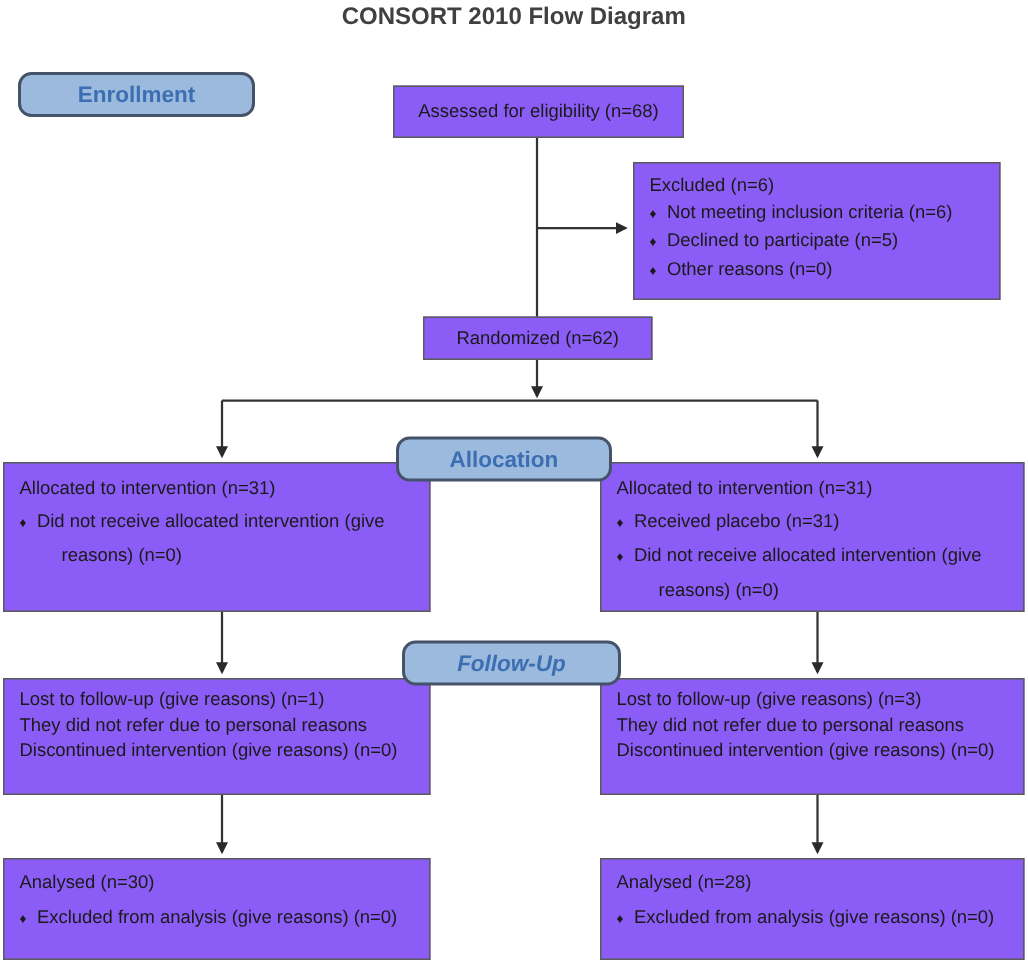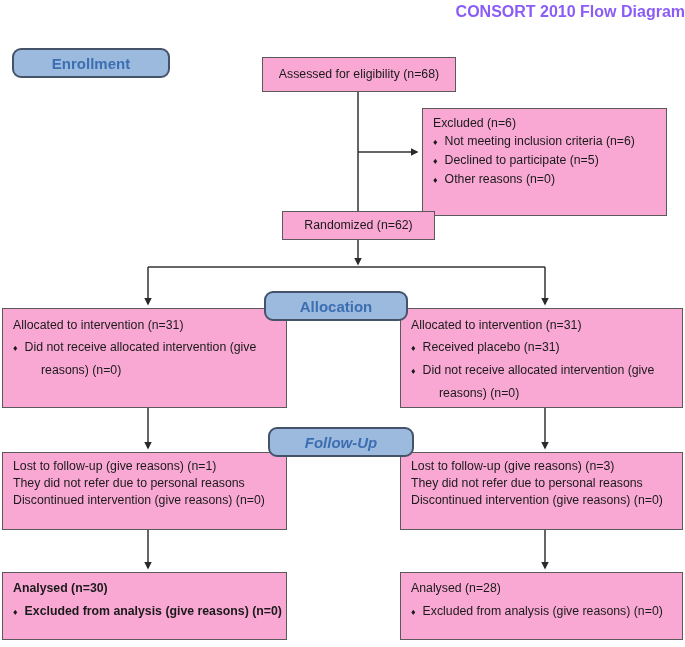--- a/index.html
+++ b/index.html
@@ -2,25 +2,25 @@
 <html><head>
 <meta charset="utf-8">
 <style>
   html,body{margin:0;padding:0;background:#ffffff;}
   #stage{
     position:relative;width:685px;height:647px;background:#ffffff;overflow:hidden;
     font-family:"Liberation Sans","DejaVu Sans",sans-serif;color:#1a1a1a;
   }
   #connectors{position:absolute;left:0;top:0;width:685px;height:647px;}
   .diagram-title{
-    position:absolute;left:0;top:3px;width:685px;text-align:right;
-    font-size:16px;font-weight:bold;color:#8b5cf6;
+    position:absolute;left:0;top:3px;width:685px;text-align:center;
+    font-size:16px;font-weight:bold;color:#404040;
   }
   .box{
-    position:absolute;background:#f9a8d4;border:1.5px solid #5a5a5a;
+    position:absolute;background:#8b5cf6;border:1.5px solid #5a5a5a;
     box-sizing:border-box;font-size:12.3px;line-height:1.3;
   }
   .center-box{display:flex;align-items:center;justify-content:center;text-align:center;}
   .pad{padding:5px 3px 0 10px;}
   .lh18 .ln{line-height:18px;}
   .lh22 .ln{line-height:22px;}
   .lh17 .ln{line-height:17px;}
   .lh20 .ln{line-height:20px;}
   .bullet{padding-left:28px;text-indent:-28px;white-space:pre-line;}
   .blt{font-size:9px;margin-right:7px;}
@@ -56,21 +56,21 @@
       <line x1="545" y1="530" x2="545" y2="568" marker-end="url(#ah)"></line>
     </g>
   </svg>
 
   <div class="diagram-title">CONSORT 2010 Flow Diagram</div>
 
   <div class="box center-box" style="left:262px;top:57px;width:194px;height:35px;">
     <span>Assessed for eligibility (n=68)</span>
   </div>
 
-  <div class="box lh18" style="left:422px;top:108px;width:245px;height:108px;">
+  <div class="box lh18" style="left:422px;top:108px;width:245px;height:92px;">
     <div class="pad">
       <div class="ln">Excluded (n=6)</div>
       <div class="ln bullet"><span class="blt">♦</span><span>Not meeting inclusion criteria (n=6)</span></div>
       <div class="ln bullet"><span class="blt">♦</span><span>Declined to participate (n=5)</span></div>
       <div class="ln bullet"><span class="blt">♦</span><span>Other reasons (n=0)</span></div>
     </div>
   </div>
 
   <div class="box center-box" style="left:282px;top:211px;width:153px;height:29px;">
     <span>Randomized (n=62)</span>
@@ -102,21 +102,21 @@
   </div>
 
   <div class="box lh17" style="left:400px;top:452px;width:283px;height:78px;">
     <div class="pad">
       <div class="ln">Lost to follow-up (give reasons) (n=3)</div>
       <div class="ln">They did not refer due to personal reasons</div>
       <div class="ln">Discontinued intervention (give reasons) (n=0)</div>
     </div>
   </div>
 
-  <div class="box lh20" style="left:2px;top:572px;width:285px;height:68px;font-weight:bold;">
+  <div class="box lh20" style="left:2px;top:572px;width:285px;height:68px;">
     <div class="pad">
       <div class="ln">Analysed (n=30)</div>
       <div class="ln bullet" style="margin-top:3px;"><span class="blt">♦</span><span>Excluded from analysis (give reasons) (n=0)</span></div>
     </div>
   </div>
 
   <div class="box lh20" style="left:400px;top:572px;width:283px;height:68px;">
     <div class="pad">
       <div class="ln">Analysed (n=28)</div>
       <div class="ln bullet" style="margin-top:3px;"><span class="blt">♦</span><span>Excluded from analysis (give reasons) (n=0)</span></div>

